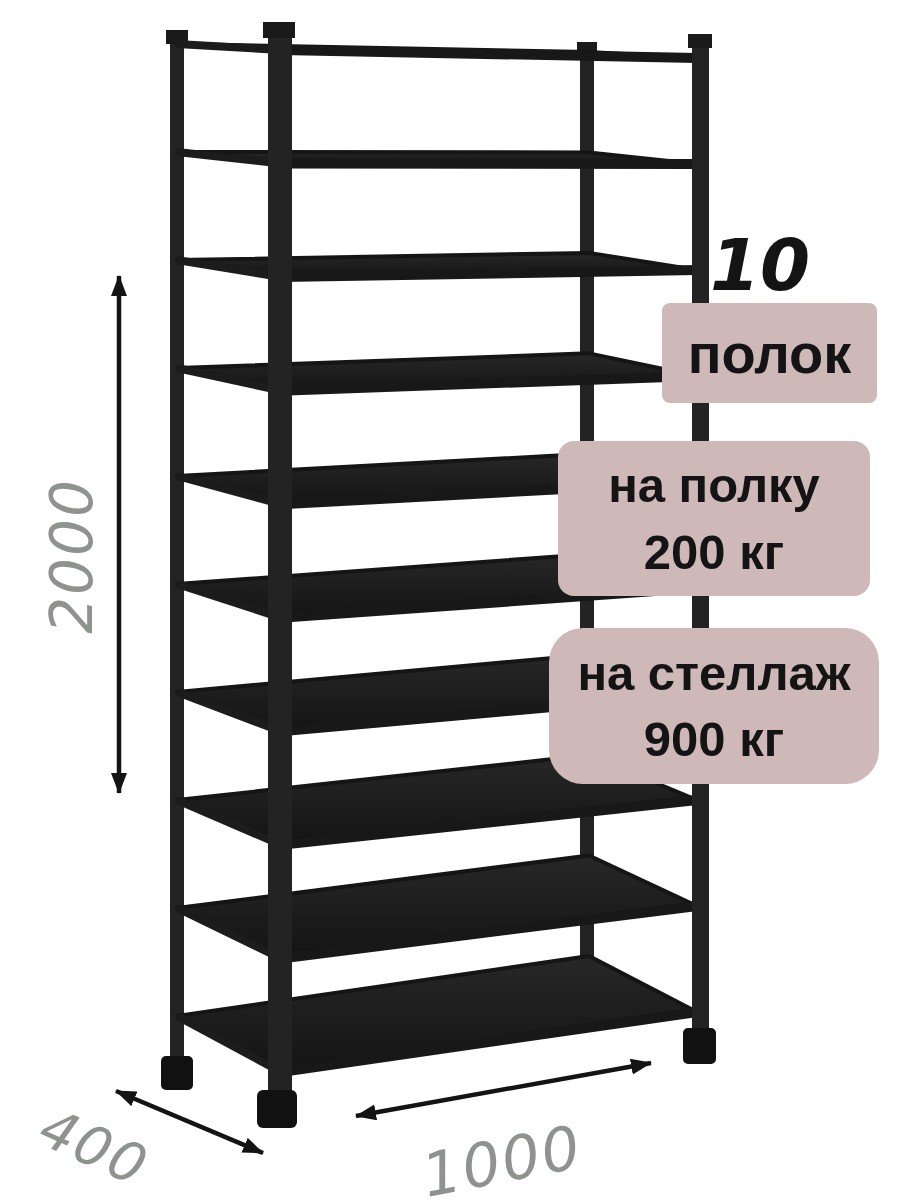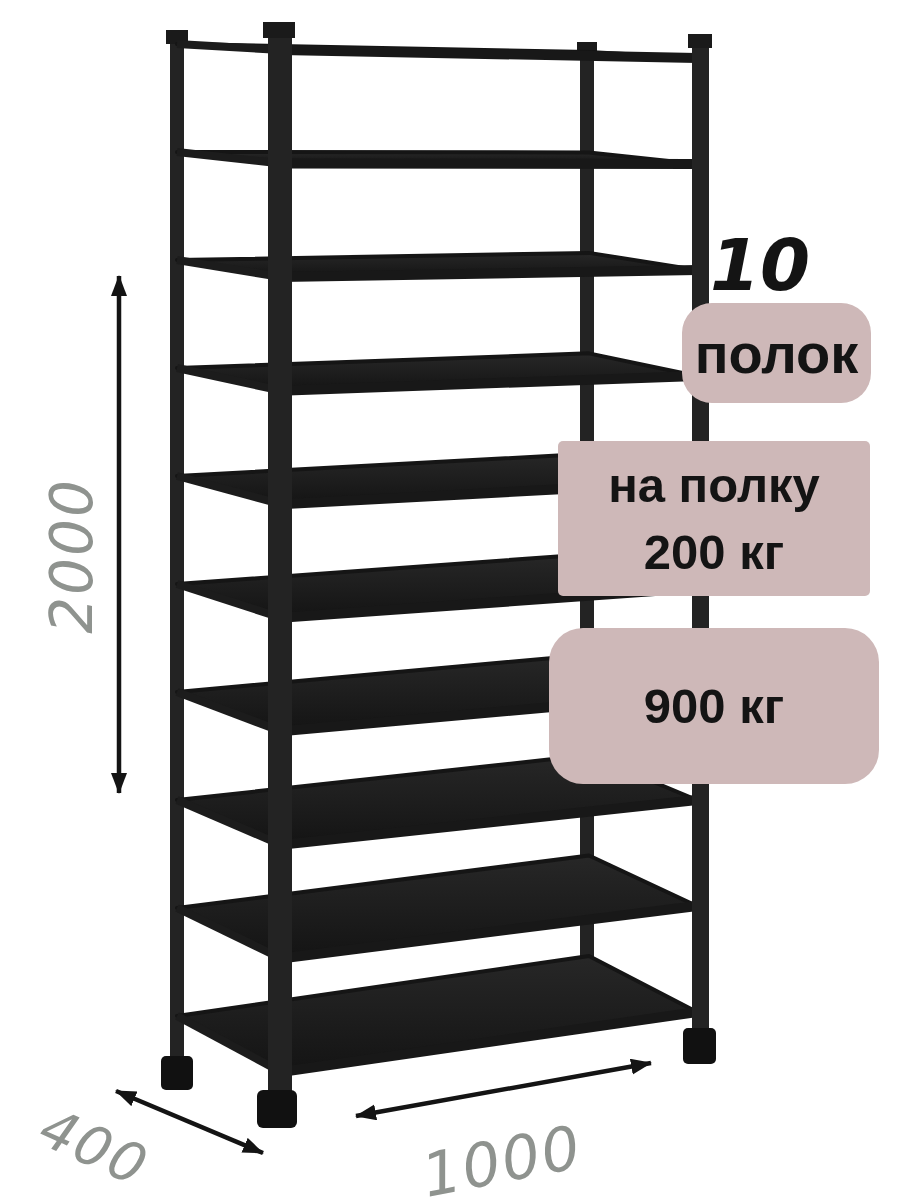--- a/index.html
+++ b/index.html
@@ -30,22 +30,22 @@
     color:var(--badge-text,#141414);
   }
 
   
   .badge{
     position:absolute;background:var(--badge-bg,#ceb8b8);
     color:var(--badge-text,#141414);
     display:flex;flex-direction:column;align-items:center;justify-content:center;
     text-align:center;font-weight:bold;
   }
-  .badge-count{left:662px;top:303px;width:189px;height:100px;border-radius:30px;font-size:56px;margin-left:20px;}
-  .badge-shelf-load{left:558px;top:441px;width:312px;height:155px;border-radius:5px;font-size:49px;line-height:1.35;}
+  .badge-count{left:662px;top:303px;width:215px;height:100px;border-radius:8px;font-size:56px;}
+  .badge-shelf-load{left:558px;top:441px;width:312px;height:155px;border-radius:16px;font-size:49px;line-height:1.35;}
   .badge-rack-load{left:549px;top:628px;width:330px;height:156px;border-radius:34px;font-size:49px;line-height:1.35;}
 
   
   .dim{
     position:absolute;color:var(--dimension-text,#8f938f);
     font-family:"DejaVu Sans",sans-serif;font-style:italic;font-weight:normal;
     text-align:center;letter-spacing:2px;
   }
   .dim-height{left:-38px;top:524px;width:220px;height:64px;line-height:64px;font-size:58px;transform:rotate(-90deg);}
   .dim-depth{left:9px;top:1117px;width:170px;height:60px;line-height:60px;font-size:55px;transform:rotate(24deg);}
@@ -130,20 +130,21 @@
   <div class="badge badge-count">
     <span>полок</span>
   </div>
 
   <div class="badge badge-shelf-load">
     <div>на полку</div>
     <div>200 кг</div>
   </div>
 
   <div class="badge badge-rack-load">
+    <div>на стеллаж</div>
     <div>900 кг</div>
   </div>
 
   <div class="dim dim-height">2000</div>
   <div class="dim dim-depth">400</div>
   <div class="dim dim-width">1000</div>
 
 </div>
 
 </body></html>

